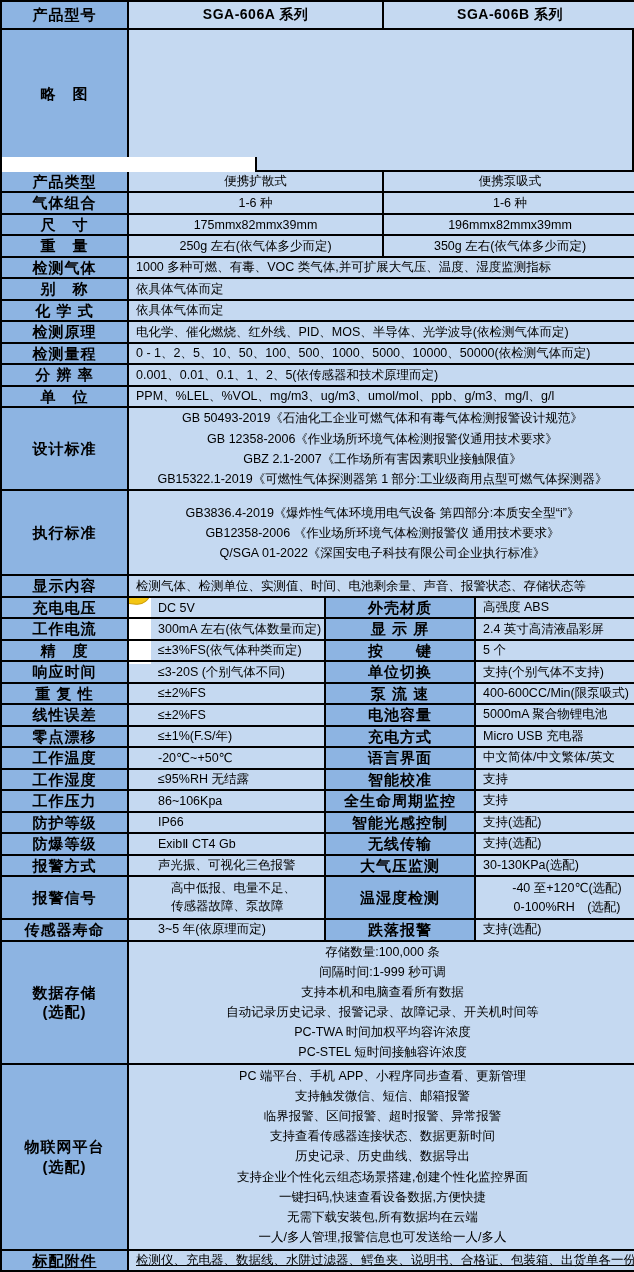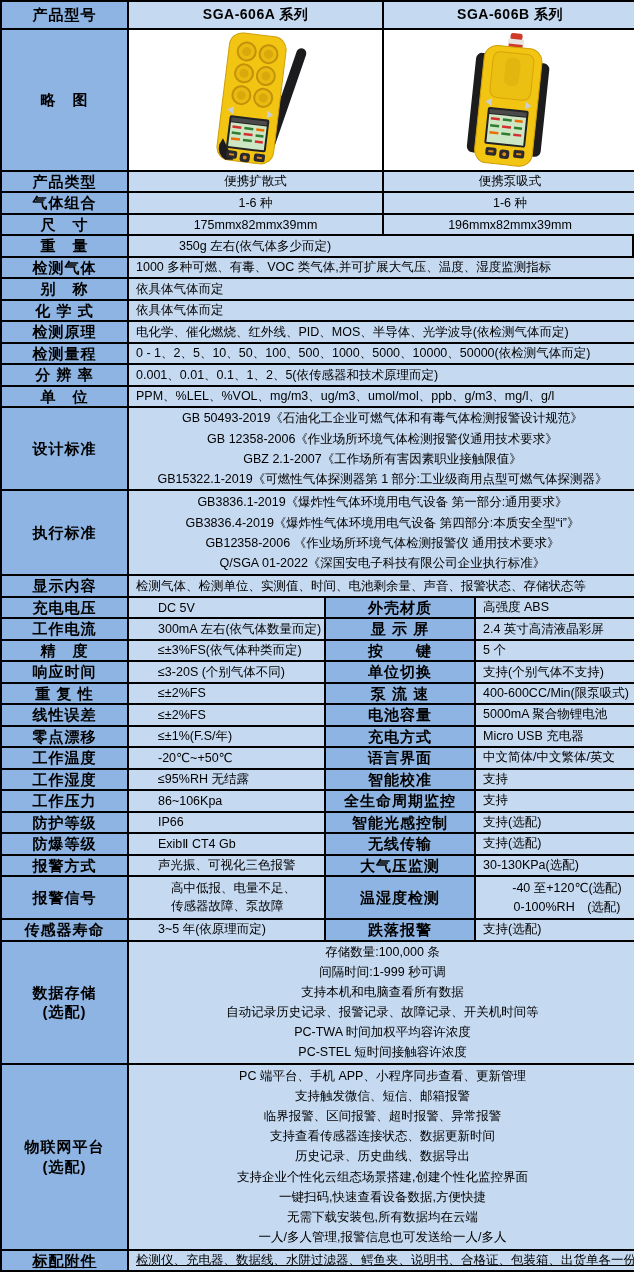--- a/index.html
+++ b/index.html
@@ -47,21 +47,21 @@
 </style>
 </head>
 <body>
 
 <div class="spec-table" id="spec-table">
     <div class="row fixed" style="flex-basis: 28px;">
       <div class="c lbl w-label">产品型号</div>
       <div class="c val center hbold w-a">SGA-606A 系列</div>
       <div class="c val center hbold w-b last">SGA-606B 系列</div>
     </div>
-    <div class="row fixed" style="flex-basis: 142px;">
+    <div class="row fixed" style="flex-basis: 142px; flex-direction: column;">
       <div class="c lbl w-label">略　图</div>
       <div class="c imgcell w-a">
   <svg width="150" height="136" viewBox="0 0 150 136">
     <g transform="rotate(7 75 67)">
       <rect x="99" y="10" width="10" height="110" rx="5" fill="#1c1c1e" transform="rotate(12 104 65)"></rect>
       <rect x="42" y="3" width="57" height="128" rx="13" fill="#f3c513" stroke="#cf9f08" stroke-width="1"></rect>
       <path d="M47 110 L60 130 L52 131 Q43 127 44 117 Z" fill="#1c1c1e"></path>
       <g stroke="#c2920a" stroke-width="2" fill="#eaba10">
         <circle cx="60" cy="21" r="9"></circle>
               <circle cx="82" cy="21" r="9"></circle>
@@ -158,20 +158,21 @@
       <div class="c val center w-a">1-6 种</div>
       <div class="c val center w-b last">1-6 种</div>
     </div>
     <div class="row">
       <div class="c lbl w-label">尺　寸</div>
       <div class="c val center w-a">175mmx82mmx39mm</div>
       <div class="c val center w-b last">196mmx82mmx39mm</div>
     </div>
     <div class="row">
       <div class="c lbl w-label">重　量</div>
+      <div class="c val center w-a">250g 左右(依气体多少而定)</div>
       <div class="c val center w-b last">350g 左右(依气体多少而定)</div>
     </div>
     <div class="row">
       <div class="c lbl w-label">检测气体</div>
       <div class="c val left w-span last">1000 多种可燃、有毒、VOC 类气体,并可扩展大气压、温度、湿度监测指标</div>
     </div>
     <div class="row">
       <div class="c lbl w-label">别　称</div>
       <div class="c val left w-span last">依具体气体而定</div>
     </div>
@@ -204,21 +205,20 @@
         <div>GB 12358-2006《作业场所环境气体检测报警仪通用技术要求》</div>
         <div>GBZ 2.1-2007《工作场所有害因素职业接触限值》</div>
         <div>GB15322.1-2019《可燃性气体探测器第 1 部分:工业级商用点型可燃气体探测器》</div>
       </div>
     </div>
     <div class="row fixed" style="flex-basis: 85px;">
       <div class="c lbl w-label">
         <div>执行标准</div>
       </div>
       <div class="c val lines w-span last">
-        <div>GB3836.1-2019《爆炸性气体环境用电气设备 第一部分:通用要求》</div>
         <div>GB3836.4-2019《爆炸性气体环境用电气设备 第四部分:本质安全型“i”》</div>
         <div>GB12358-2006 《作业场所环境气体检测报警仪 通用技术要求》</div>
         <div>Q/SGA 01-2022《深国安电子科技有限公司企业执行标准》</div>
       </div>
     </div>
     <div class="row">
       <div class="c lbl w-label">显示内容</div>
       <div class="c val left w-span last">检测气体、检测单位、实测值、时间、电池剩余量、声音、报警状态、存储状态等</div>
     </div>
     <div class="row">

